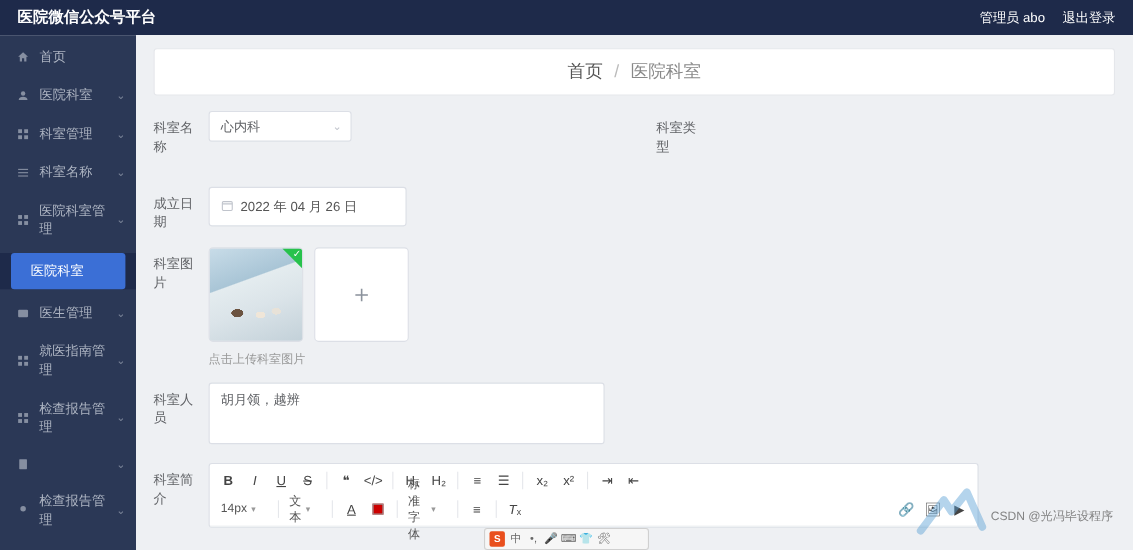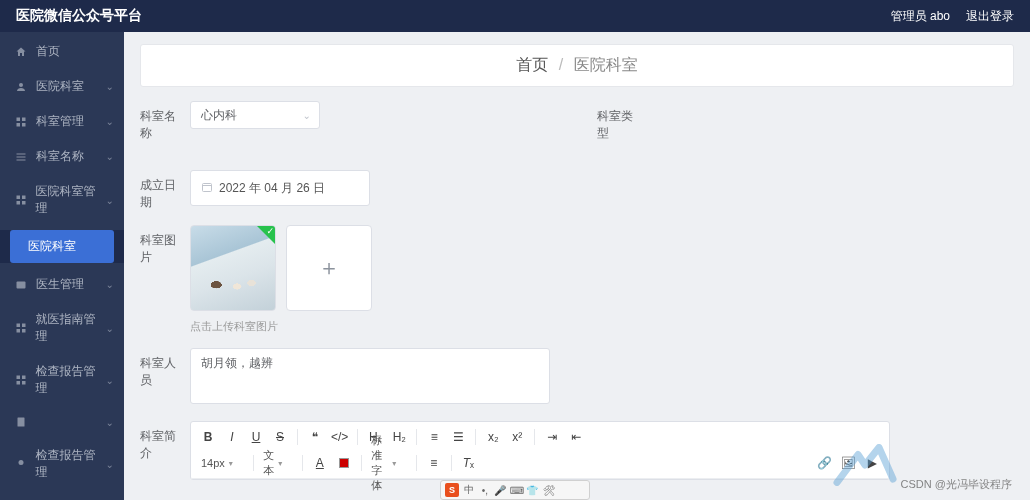--- a/index.html
+++ b/index.html
@@ -55,21 +55,21 @@
 .textarea { width: 360px; min-height: 56px; border: 1px solid #dcdfe6; border-radius: 3px; padding: 6px 10px; font-size: 12px; color: #606266; background: #fff; resize: none; }
 
 .editor { width: 85%; border: 1px solid #dcdfe6; border-radius: 3px; background: #fff; }
 .toolbar { display: flex; flex-wrap: wrap; align-items: center; padding: 4px 6px; border-bottom: 1px solid #eceef1; gap: 2px; }
 .tb-btn { min-width: 22px; height: 22px; display: inline-flex; align-items: center; justify-content: center; font-size: 12px; color: #444; cursor: pointer; border-radius: 2px; padding: 0 3px; }
 .tb-sel { height: 20px; font-size: 11px; border: none; color: #555; padding: 0 14px 0 4px; background: transparent; position: relative; display: inline-flex; align-items: center; cursor: pointer; }
 .tb-sel::after { content: "▾"; font-size: 8px; margin-left: 4px; color: #999; }
 .tb-sep { width: 1px; height: 16px; background: #e5e7eb; margin: 0 4px; }
 .tb-row2 { width: 100%; display: flex; align-items: center; gap: 2px; padding-top: 2px; }
 
-.watermark { position: fixed; right: 18px; bottom: 8px; font-size: 11px; color: rgba(120,120,120,0.9); pointer-events: none; }
+.watermark { position: fixed; right: 18px; bottom: 23px; font-size: 11px; color: rgba(120,120,120,0.9); pointer-events: none; }
 .logo-wm { position: fixed; right: 130px; bottom: 10px; width: 70px; height: 50px; pointer-events: none; opacity: 0.45; }
 .logo-wm svg { width: 100%; height: 100%; }
 
 .ime-bar { position: fixed; bottom: 0; left: 50%; transform: translateX(-50%); width: 150px; height: 20px; background: #f6f6f6; border: 1px solid #d0d0d0; border-radius: 3px; display: flex; align-items: center; padding: 0 4px; gap: 4px; font-size: 10px; color: #555; }
 .ime-bar .ime-s { width: 14px; height: 14px; background: #e94f1d; color: #fff; border-radius: 2px; display: inline-flex; align-items: center; justify-content: center; font-weight: bold; font-size: 9px; }
 .ime-bar .ime-i { width: 12px; height: 12px; display: inline-flex; align-items: center; justify-content: center; color: #666; }
 
 .color-swatch { width: 10px; height: 10px; background: #c00; display: inline-block; border: 1px solid #999; vertical-align: middle; }
 
 svg.icon-svg { width: 12px; height: 12px; fill: currentColor; }

